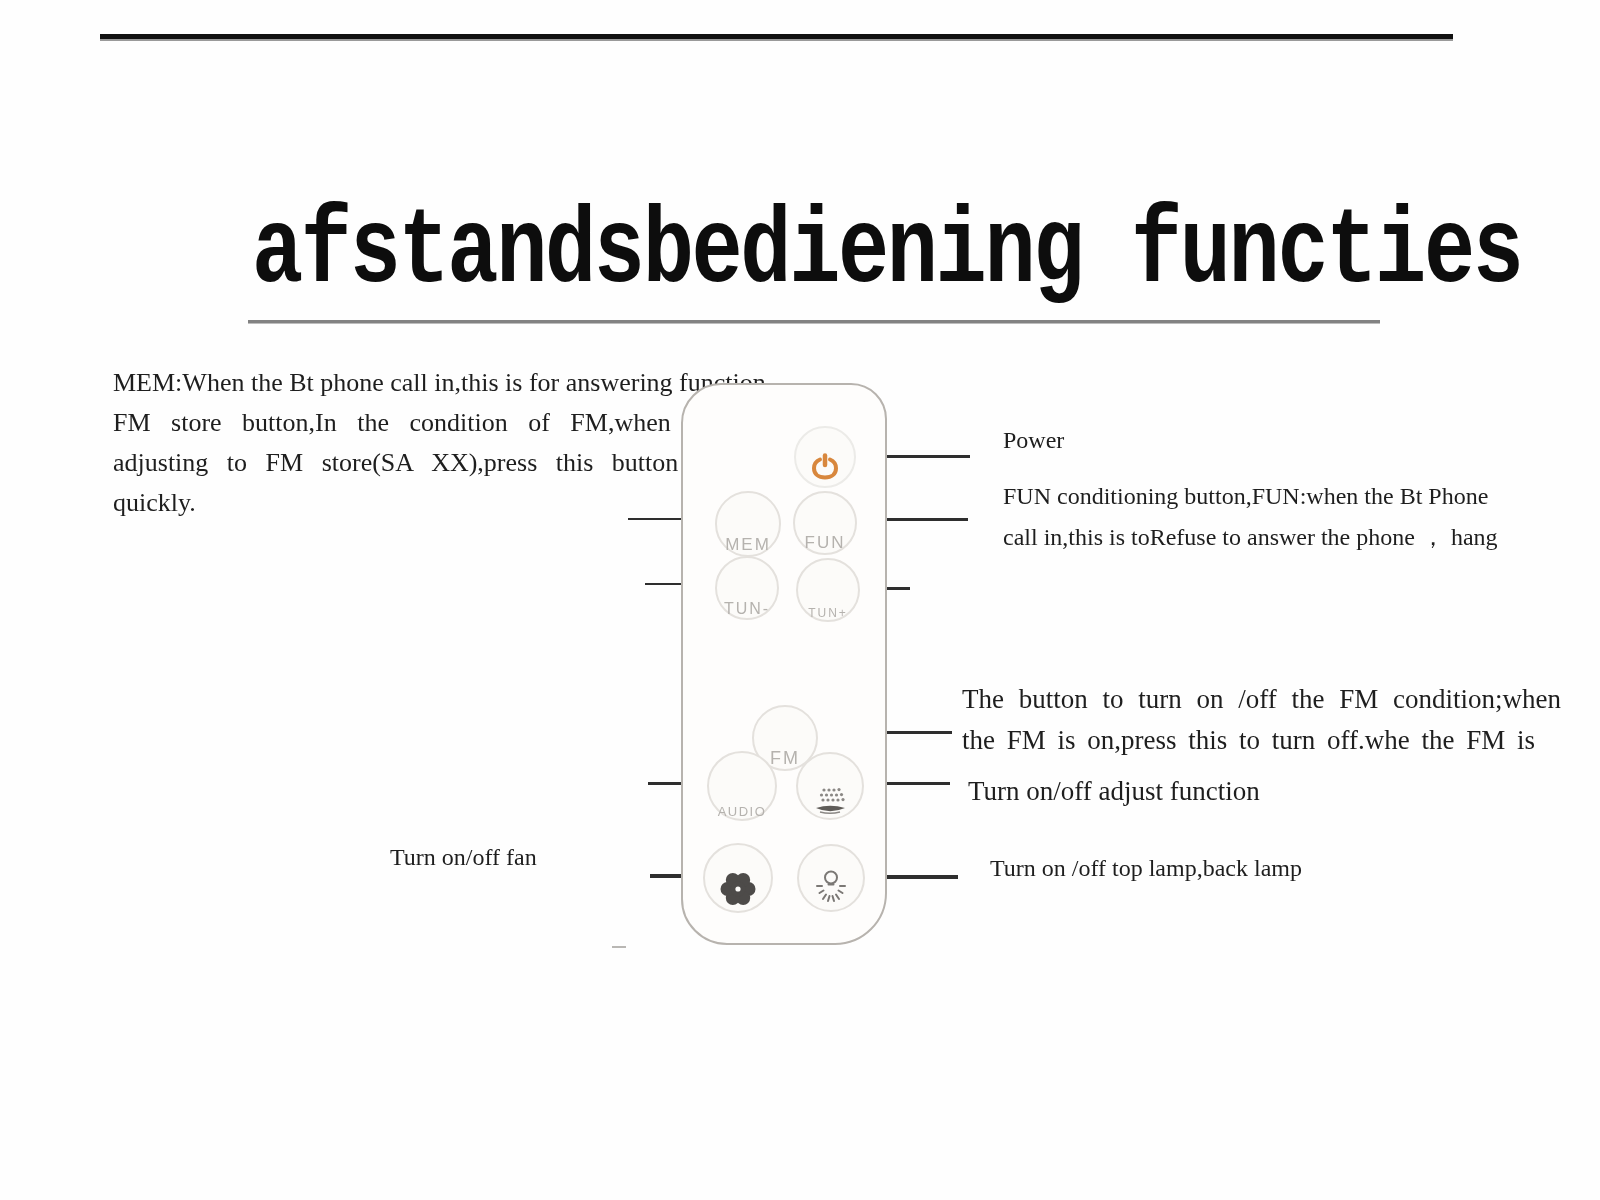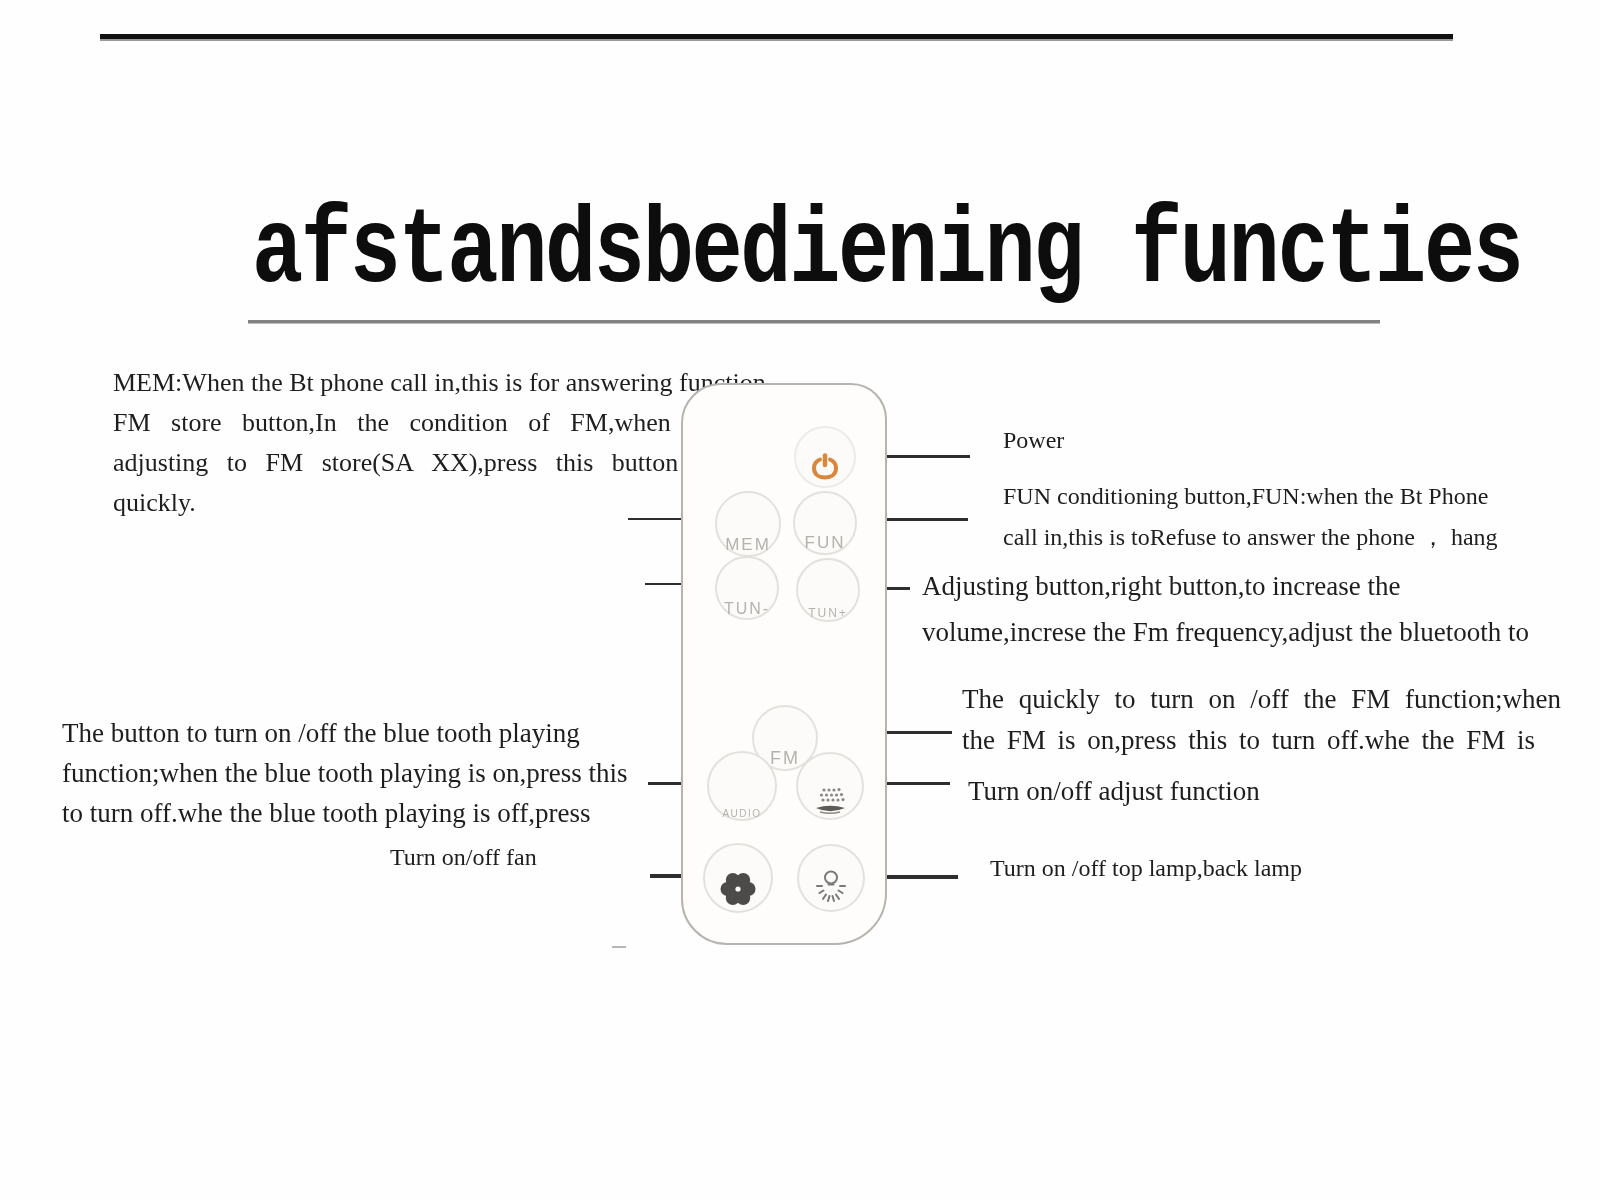--- a/index.html
+++ b/index.html
@@ -58,21 +58,21 @@
   .btn { position:absolute; border:2px solid #e4e1dd; border-radius:50%;
          background:#fcfbf9; display:flex; align-items:flex-end; justify-content:center;
          font-family:"Liberation Sans", sans-serif; color:#b5b2ae; }
   .btn span { letter-spacing:2px; }
   #btn-power { left:111px; top:41px;  width:58px; height:58px; border-color:#ecebe8; }
   #btn-mem   { left:32px;  top:106px; width:62px; height:62px; font-size:17px; }
   #btn-fun   { left:110px; top:106px; width:60px; height:60px; font-size:17px; }
   #btn-tunm  { left:32px;  top:171px; width:60px; height:60px; font-size:16px; }
   #btn-tunp  { left:113px; top:173px; width:60px; height:60px; font-size:12px; }
   #btn-fm    { left:69px;  top:320px; width:62px; height:62px; font-size:18px; }
-  #btn-audio { left:24px;  top:366px; width:66px; height:66px; font-size:10px; }
+  #btn-audio { left:24px;  top:366px; width:66px; height:66px; font-size:13px; }
   #btn-audio span { letter-spacing:1.5px; }
   #btn-steam { left:113px; top:367px; width:64px; height:64px; }
   #btn-fan   { left:20px;  top:458px; width:66px; height:66px; }
   #btn-lamp  { left:114px; top:459px; width:64px; height:64px; }
 </style>
 </head>
 <body>
 
 <div class="page">
 
@@ -82,42 +82,33 @@
   <div class="title-rule"></div>
 
   <div class="note fs26 lh40" style="left:113px; top:363px;">
     <div class="ln">MEM:When the Bt phone call in,this is for answering function.</div>
     <div class="ln ws14">FM store button,In the condition of FM,when the FUN</div>
     <div class="ln ws12">adjusting to FM store(SA XX),press this button to store</div>
     <div class="ln">quickly.</div>
   </div>
 
 
-  <div class="note fs27 lh40" style="left:62px; top:713px;">
-    <div class="ln">The button to turn on /off the blue tooth playing</div>
-    <div class="ln">function;when the blue tooth playing is on,press this</div>
-    <div class="ln">to turn off.whe the blue tooth playing is off,press</div>
-  </div>
 
   <div class="note fs28" style="left:390px; top:844px;">Turn on/off fan</div>
 
   <div class="note fs28" style="left:1003px; top:427px;">Power</div>
 
   <div class="note fs28 lh41" style="left:1003px; top:476px;">
     <div class="ln">FUN conditioning button,FUN:when the Bt Phone</div>
     <div class="ln">call in,this is toRefuse to answer the phone ， hang</div>
   </div>
 
-  <div class="note fs27 lh46" style="left:922px; top:563px;">
-    <div class="ln">Adjusting button,right button,to increase the</div>
-    <div class="ln">volume,increse the Fm frequency,adjust the bluetooth to</div>
-  </div>
 
   <div class="note fs27 lh41" style="left:962px; top:679px;">
-    <div class="ln ws8">The quickly to turn on /off the FM function;when</div>
+    <div class="ln ws8">The button to turn on /off the FM condition;when</div>
     <div class="ln ws5">the FM is on,press this to turn off.whe the FM is</div>
   </div>
 
   <div class="note fs27" style="left:968px; top:776px;">Turn on/off adjust function</div>
 
   <div class="note fs28" style="left:958px; top:855px;margin-left:32px;">Turn on /off top lamp,back lamp</div>
 
   <div class="conn" id="conn-power"></div>
   <div class="conn" id="conn-mem"></div>
   <div class="conn" id="conn-fun"></div>

